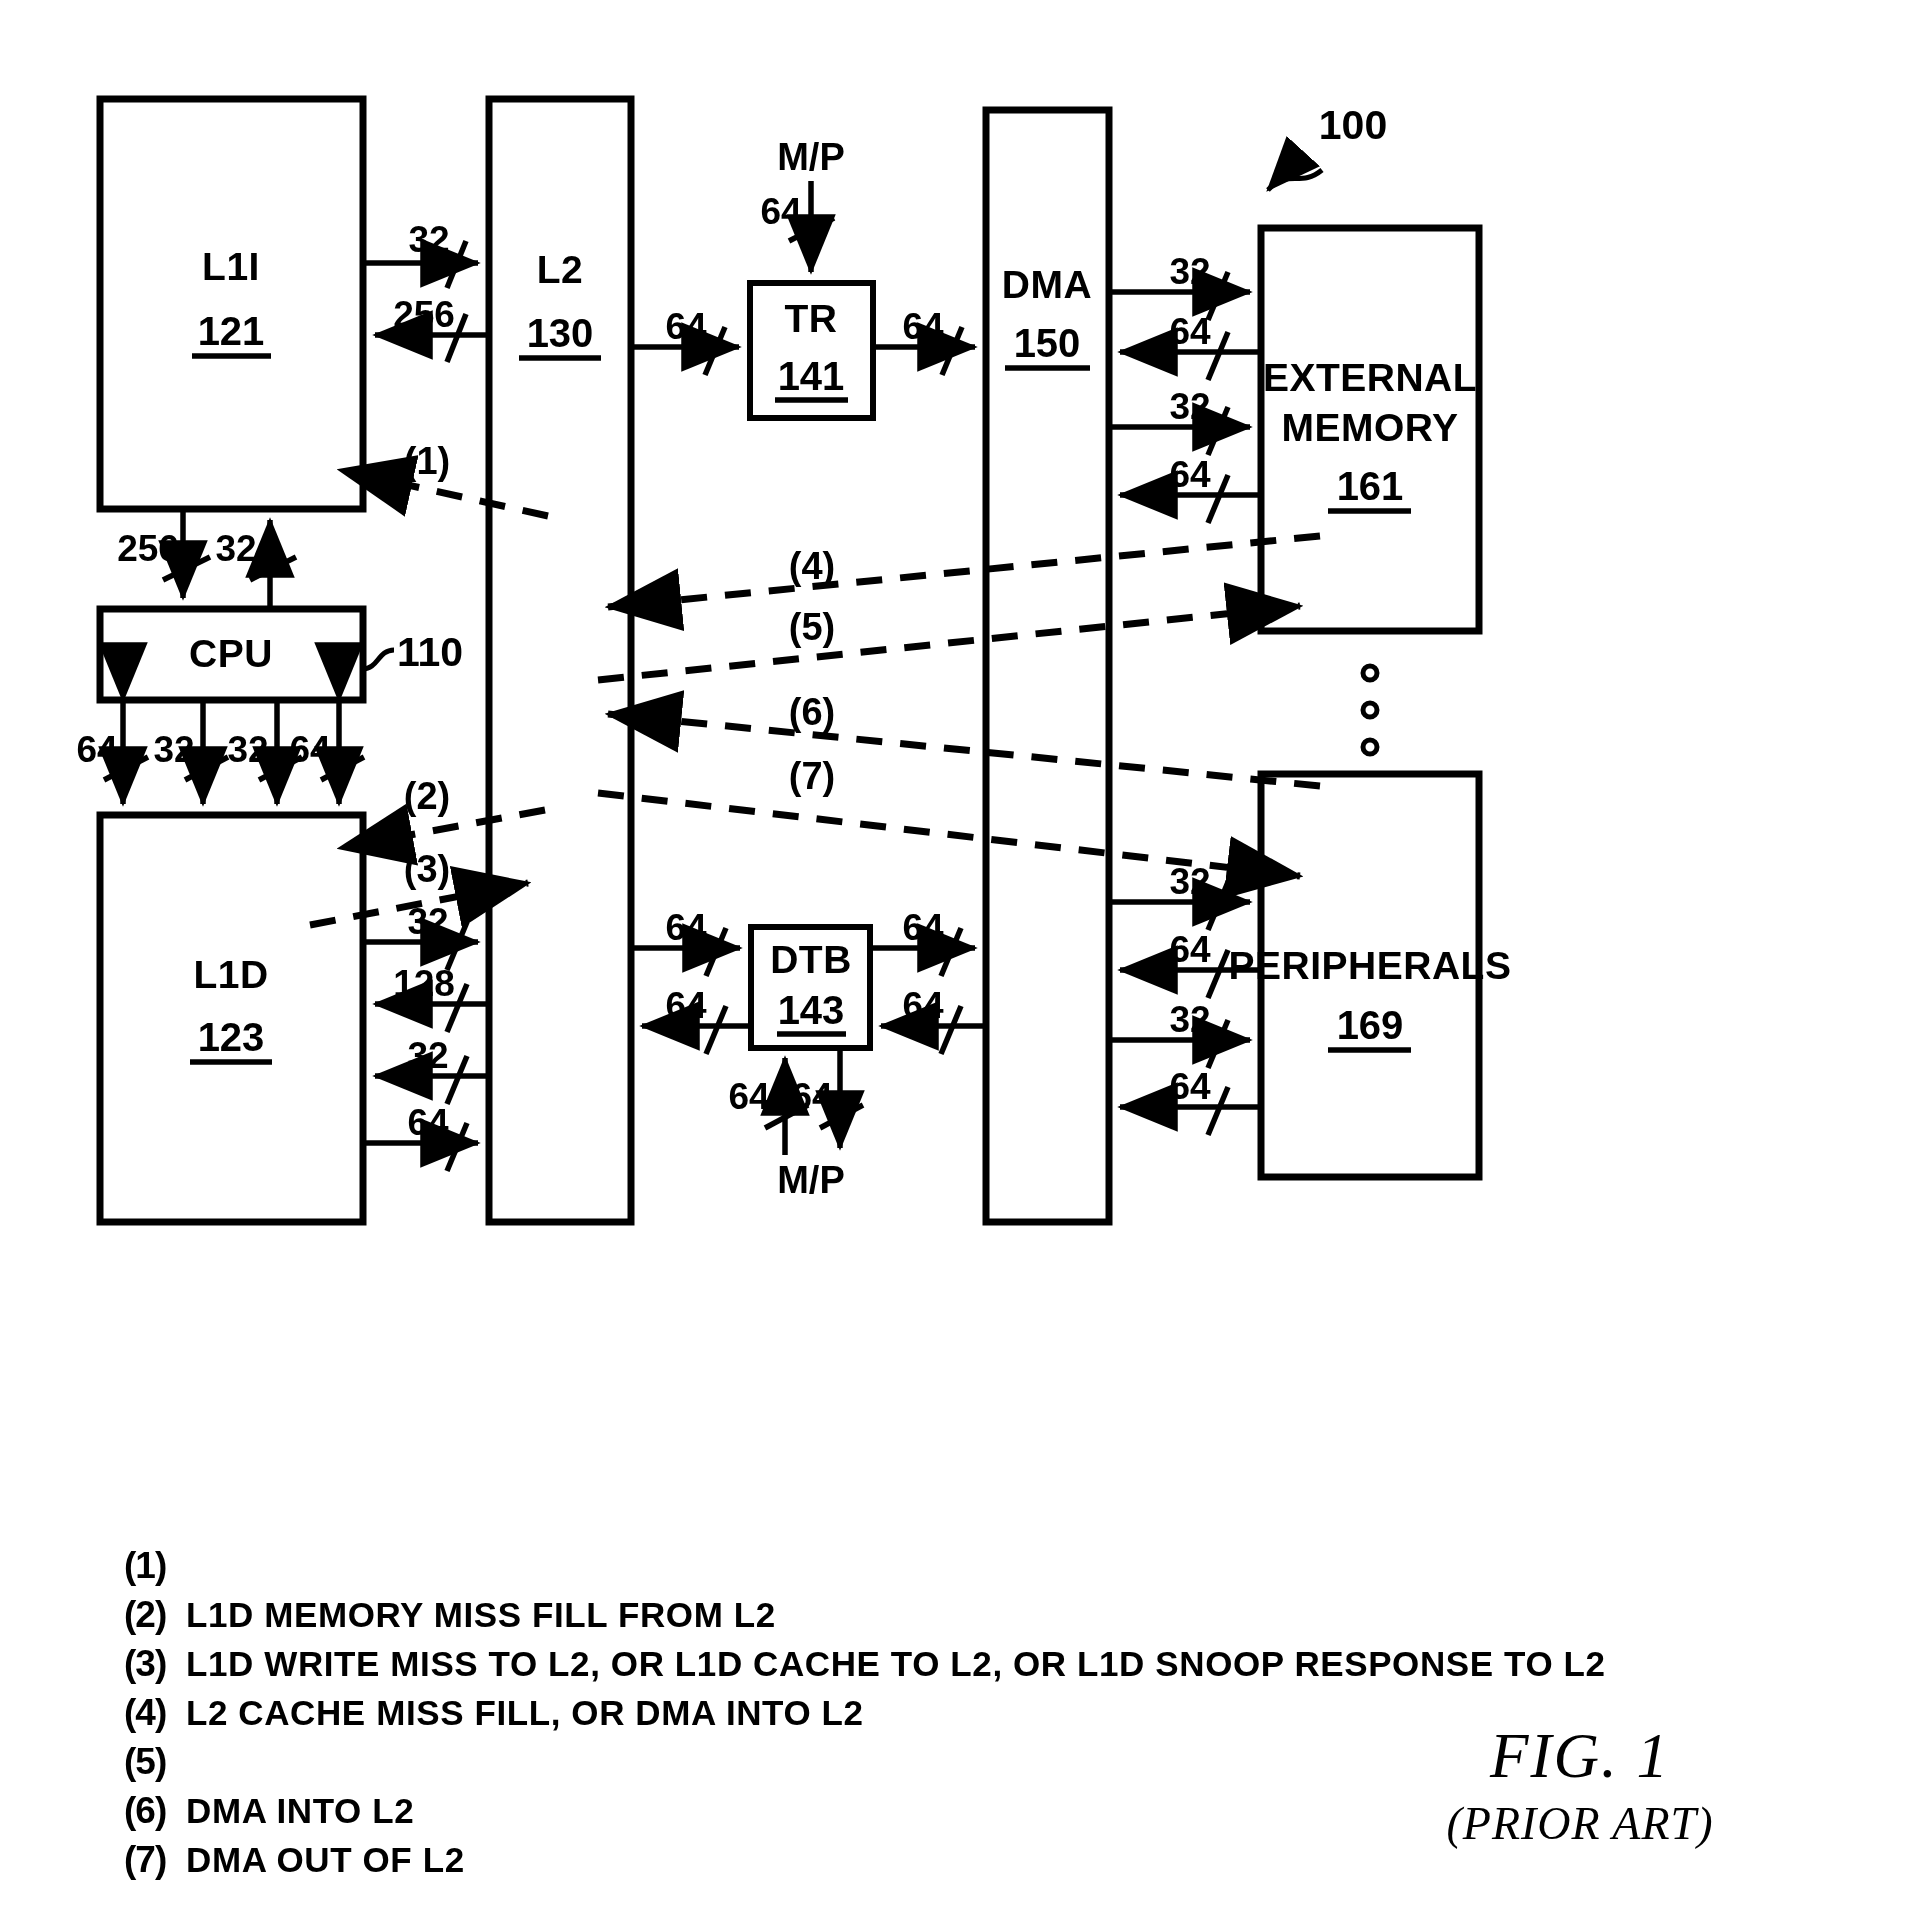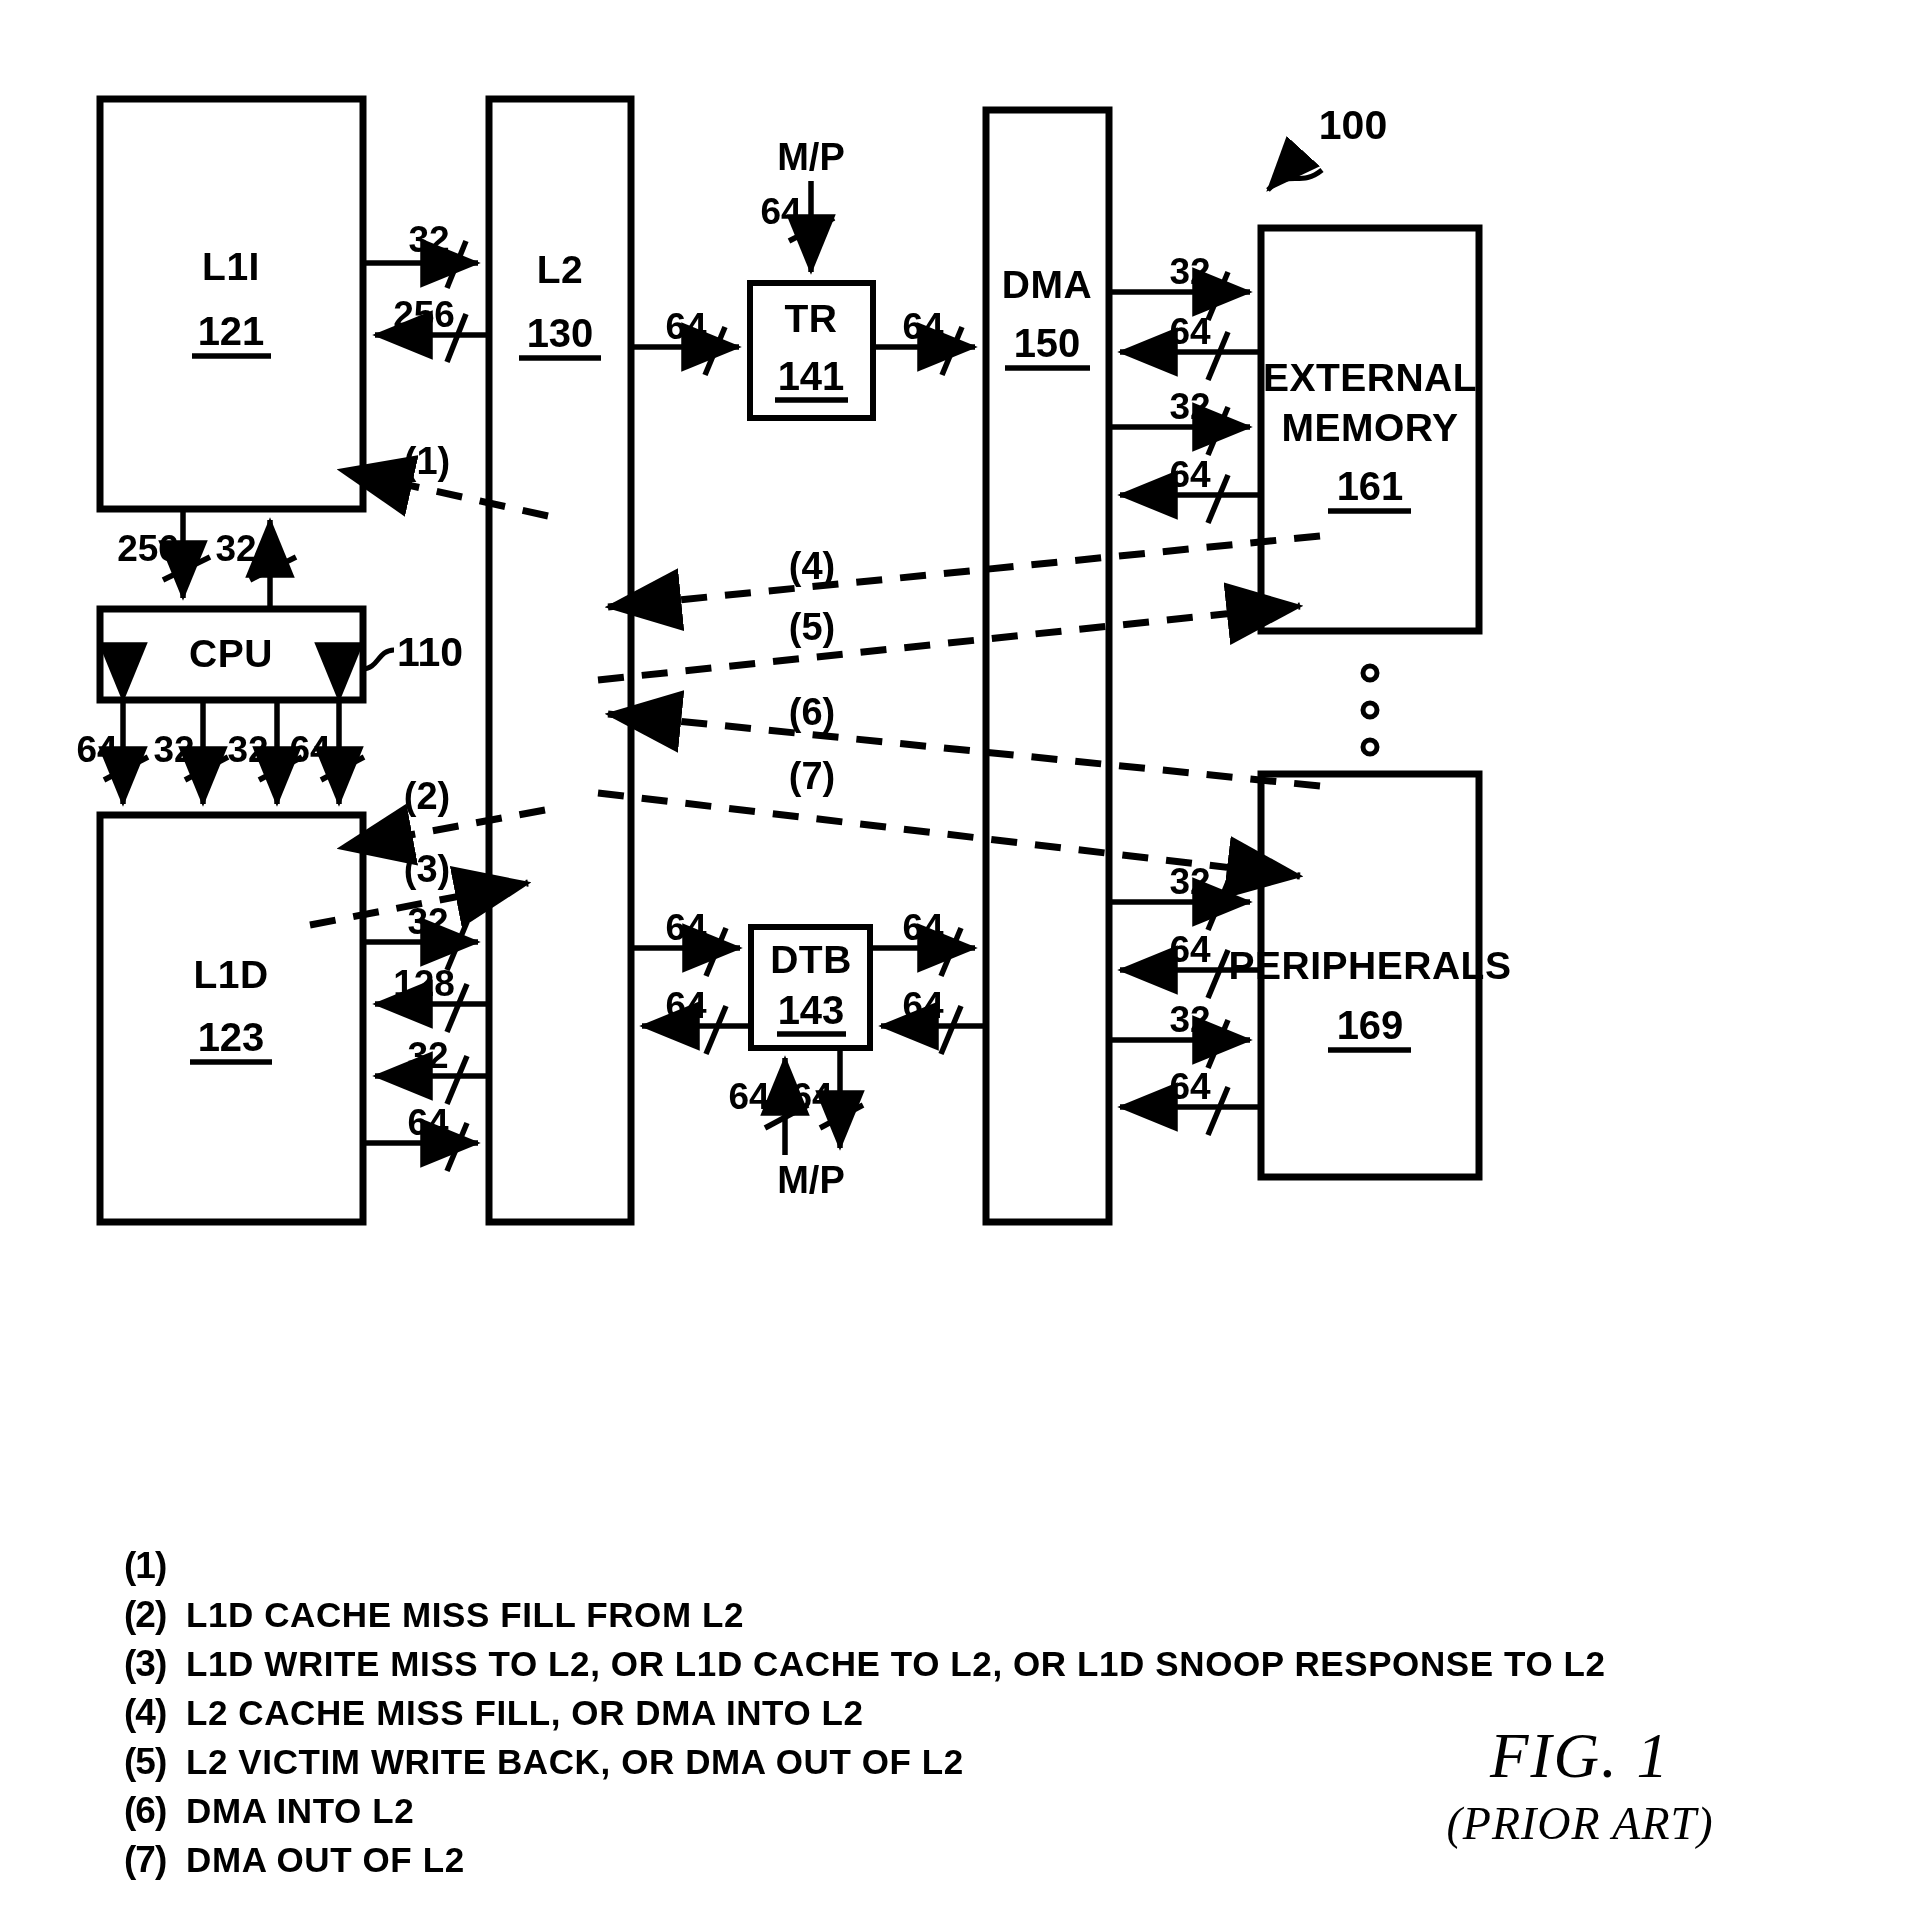--- a/index.html
+++ b/index.html
@@ -351,33 +351,32 @@
     <text class="t-note" x="812" y="779">(7)</text>
 
   </svg>
 
   <div class="legend">
     <div class="legend-row">
       <span class="legend-idx">(1)</span>
     </div>
     <div class="legend-row">
       <span class="legend-idx">(2)</span>
-      <span class="legend-txt">L1D CACHE MISS FILL FROM L2</span>
+      <span class="legend-txt">L1D MEMORY MISS FILL FROM L2</span>
     </div>
     <div class="legend-row">
       <span class="legend-idx">(3)</span>
       <span class="legend-txt">L1D WRITE MISS TO L2, OR L1D CACHE TO L2, OR L1D SNOOP RESPONSE TO L2</span>
     </div>
     <div class="legend-row">
       <span class="legend-idx">(4)</span>
       <span class="legend-txt">L2 CACHE MISS FILL, OR DMA INTO L2</span>
     </div>
     <div class="legend-row">
       <span class="legend-idx">(5)</span>
-      <span class="legend-txt">L2 VICTIM WRITE BACK, OR DMA OUT OF L2</span>
     </div>
     <div class="legend-row">
       <span class="legend-idx">(6)</span>
       <span class="legend-txt">DMA INTO L2</span>
     </div>
     <div class="legend-row">
       <span class="legend-idx">(7)</span>
       <span class="legend-txt">DMA OUT OF L2</span>
     </div>
   </div>

